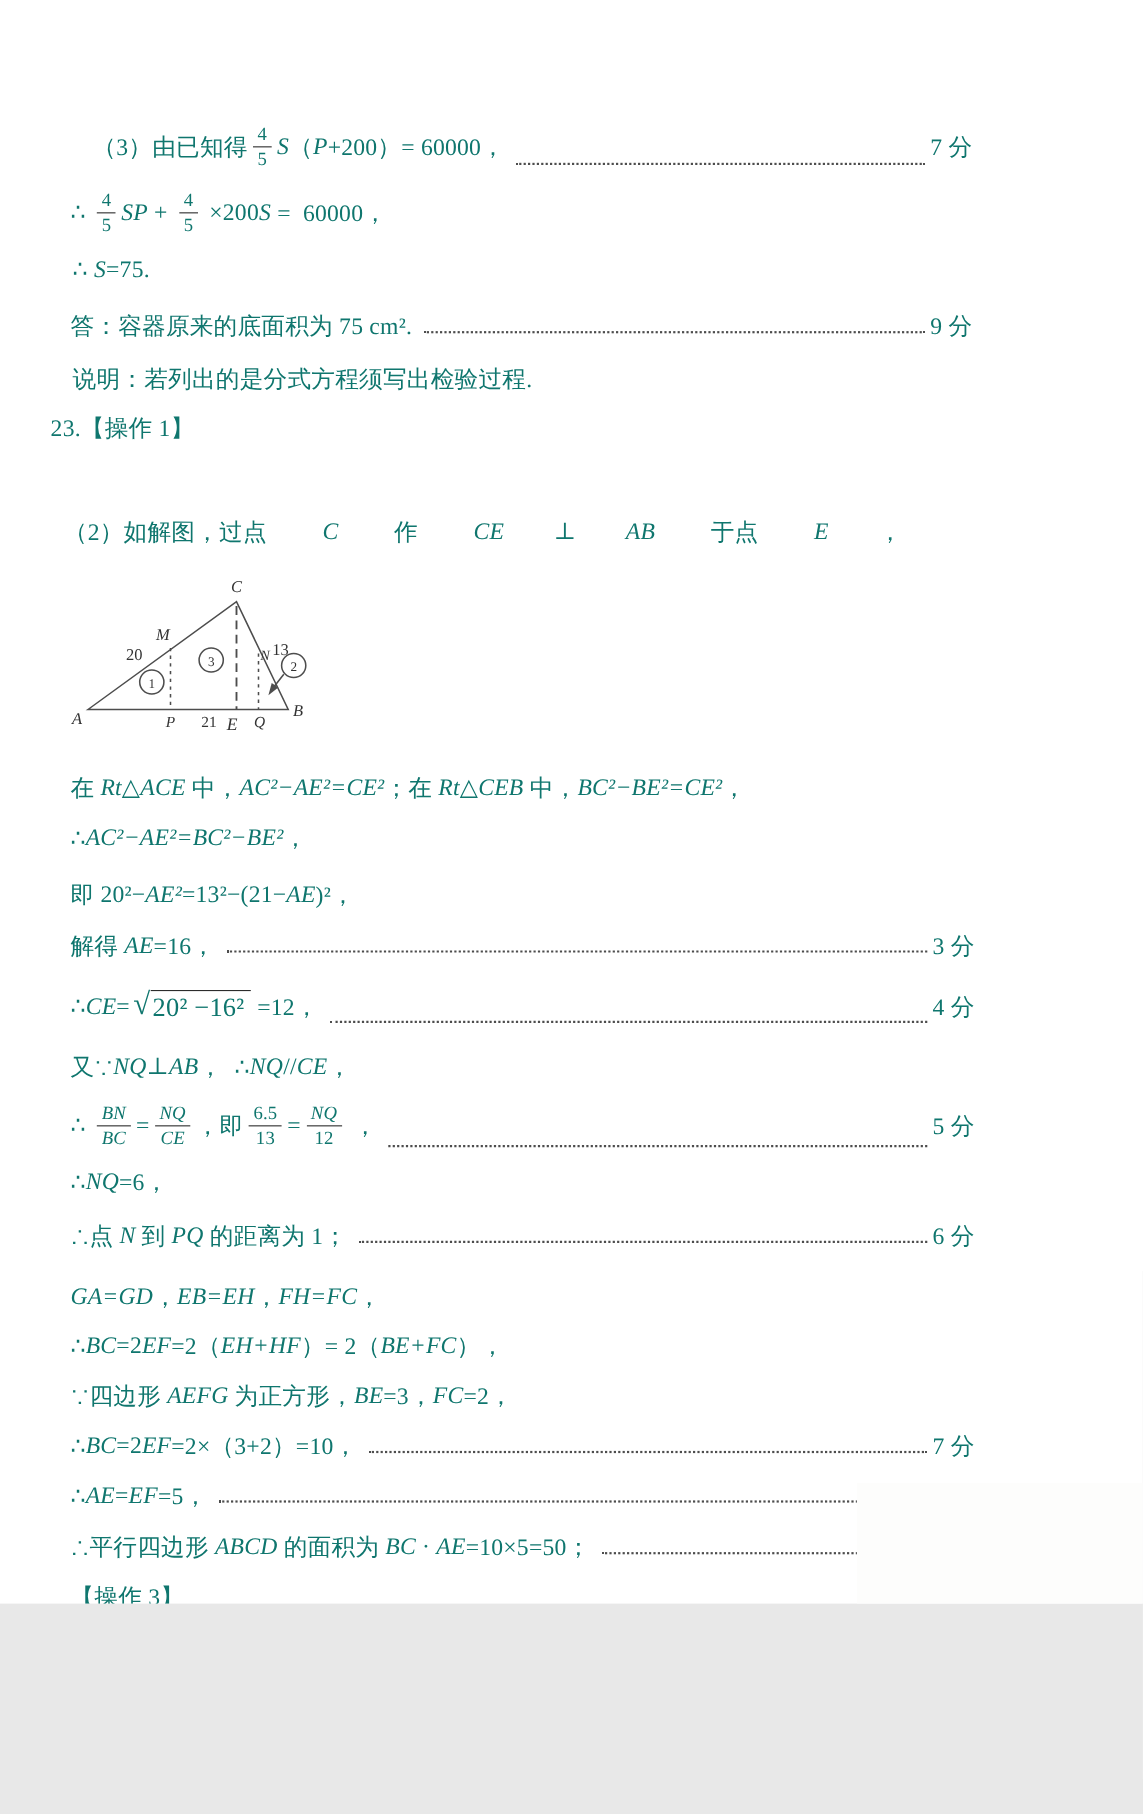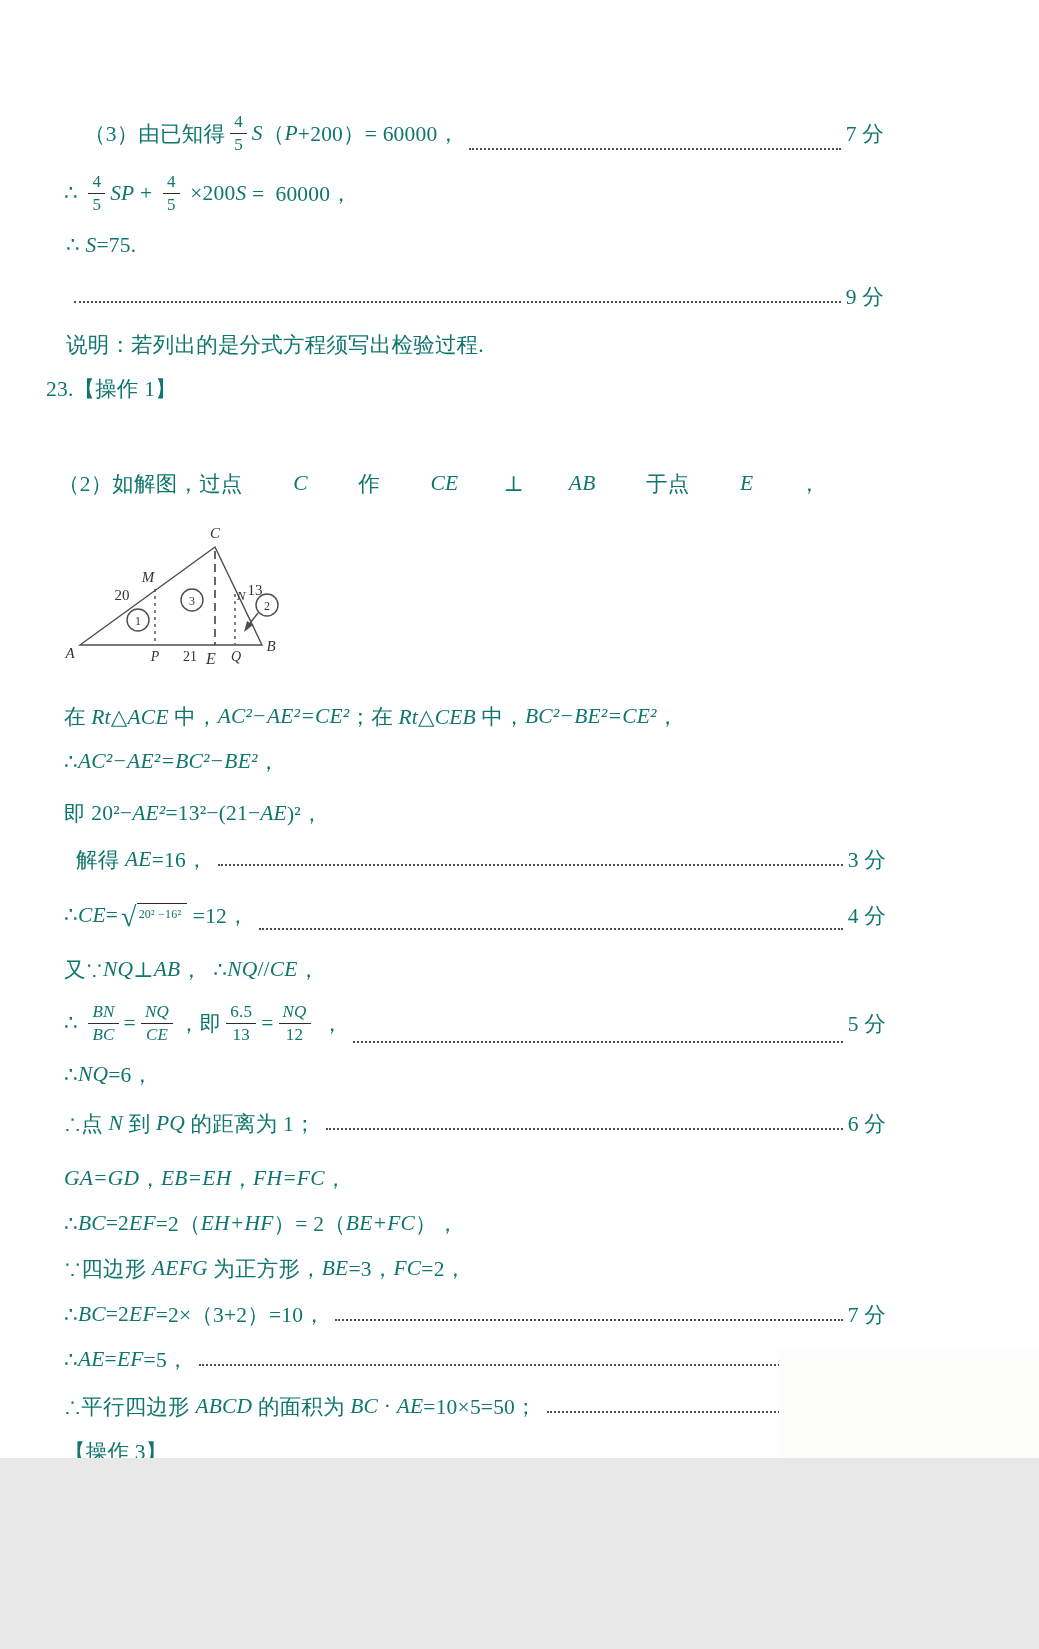--- a/index.html
+++ b/index.html
@@ -11,21 +11,21 @@
   .ln{position:absolute;display:flex;align-items:center;font-size:21.5px;white-space:pre;letter-spacing:.2px;}
   .it{font-style:italic;}
   .lead{flex:1 1 auto;align-self:flex-end;border-bottom:2.5px dotted #4d4d4d;margin:0 5px 8px 10px;min-width:24px;}
   .score{white-space:pre;}
   .frac{display:inline-flex;flex-direction:column;align-items:center;font-size:17px;line-height:1.12;margin:0 5px;vertical-align:middle;}
   .frac .fn{padding:0 4px 1px;border-bottom:1.4px solid #2c2c2c;}
   .frac .fd{padding:1px 4px 0;}
   .frac .it{font-style:italic;}
   .sqrt{display:inline-flex;align-items:flex-start;margin-left:3px;}
   .sqrt .sg{font-size:28px;line-height:.85;transform:translateY(2px);}
-  .sqrt .rc{border-top:1.6px solid #2c2c2c;padding:3px 6px 0 2px;font-size:12px;}
+  .sqrt .rc{border-top:1.6px solid #2c2c2c;padding:3px 6px 0 2px;font-size:24px;}
   .fig{position:absolute;top:500px;left:50px;width:250px;height:170px;}
   .fig text{font-family:"Liberation Serif","DejaVu Serif",serif;fill:#333;}
   .fig .pt{font-style:italic;font-size:15px;}
   .fig .num{font-size:15px;}
   .wm{position:absolute;right:0;bottom:0;width:260px;height:110px;background:#fdfdfc;}
 </style>
 </head>
 <body>
 
 <div class="page">
@@ -52,20 +52,21 @@
     <span> =  60000，</span>
   </div>
 
   <div class="ln" style="top:232px;left:66px;">
     <span>∴ </span>
     <span class="it">S</span>
     <span>=75.</span>
   </div>
 
   <div class="ln" style="top:282px;left:64px;right:155px;">
+    <span>答：容器原来的底面积为 75 cm².</span>
     <span class="lead"></span>
     <span class="score">9 分</span>
   </div>
 
   <div class="ln" style="top:330px;left:66px;">
     <span>说明：若列出的是分式方程须写出检验过程.</span>
   </div>
 
   <div class="ln" style="top:374px;left:46px;">
     <span>23.【操作 1】</span>
@@ -132,21 +133,21 @@
 
   <div class="ln" style="top:799px;left:64px;">
     <span>即 </span>
     <span>20²−</span>
     <span class="it">AE²</span>
     <span>=13²−(21−</span>
     <span class="it">AE</span>
     <span>)²，</span>
   </div>
 
-  <div class="ln" style="top:845px;left:76px;right:153px;">
+  <div class="ln" style="top:845px;left:64px;right:153px;">
     <span>解得 </span>
     <span class="it">AE</span>
     <span>=16，</span>
     <span class="lead"></span>
     <span class="score">3 分</span>
   </div>
 
   <div class="ln" style="top:892px;left:64px;right:153px;height:46px;">
     <span>∴</span>
     <span class="it">CE</span>

